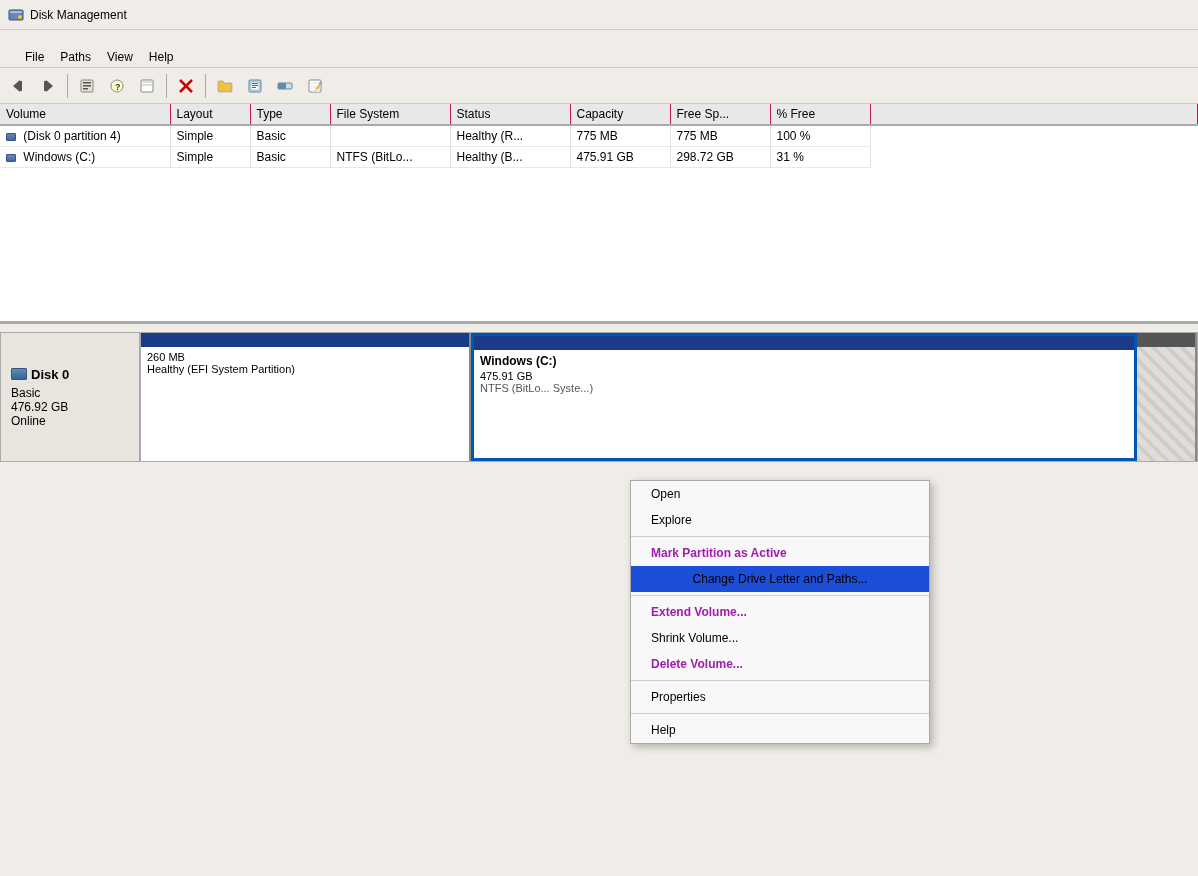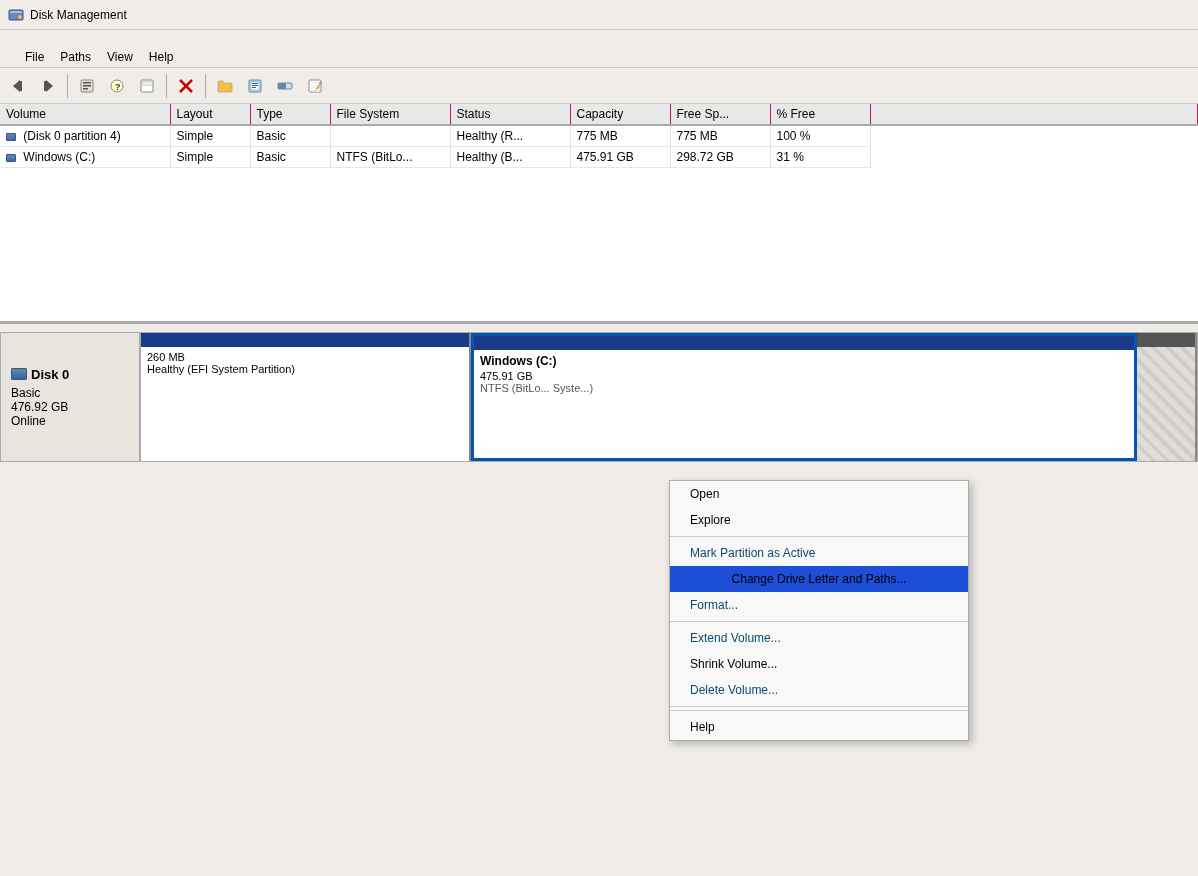--- a/index.html
+++ b/index.html
@@ -211,31 +211,31 @@
     
     .context-menu {
       position: absolute;
       left: 630px;
       top: 480px;
       width: 300px;
       background: #f8f8f8;
       border: 1px solid #aaa;
       box-shadow: 3px 3px 8px rgba(0,0,0,0.25);
       z-index: 100;
-      margin-left: 39px;
     }
     .context-menu-item {
       padding: 6px 20px;
       font-size: 12px;
       cursor: pointer;
       color: #000;
     }
     .context-menu-item.disabled {
-      color: #0c4a6e;
+      color: #a21caf;
       cursor: default;
+      font-weight: bold;
     }
     .context-menu-item.highlighted {
       background: #1d4ed8;
       text-align: center;
     }
     .context-menu-sep {
       height: 1px;
       background: #ccc;
       margin: 3px 0;
     }
@@ -446,21 +446,21 @@
     </div>
   </div>
 </div>
 
 <div class="context-menu">
   <div class="context-menu-item">Open</div>
   <div class="context-menu-item">Explore</div>
   <div class="context-menu-sep"></div>
   <div class="context-menu-item disabled">Mark Partition as Active</div>
   <div class="context-menu-item highlighted">Change Drive Letter and Paths...</div>
-  <div class="context-menu-item disabled">Format...</div>
   <div class="context-menu-sep"></div>
   <div class="context-menu-item disabled">Extend Volume...</div>
   <div class="context-menu-item">Shrink Volume...</div>
   <div class="context-menu-item disabled">Delete Volume...</div>
   <div class="context-menu-sep"></div>
+  <div class="context-menu-item">Properties</div>
   <div class="context-menu-sep"></div>
   <div class="context-menu-item">Help</div>
 </div>
 
 </body></html>

